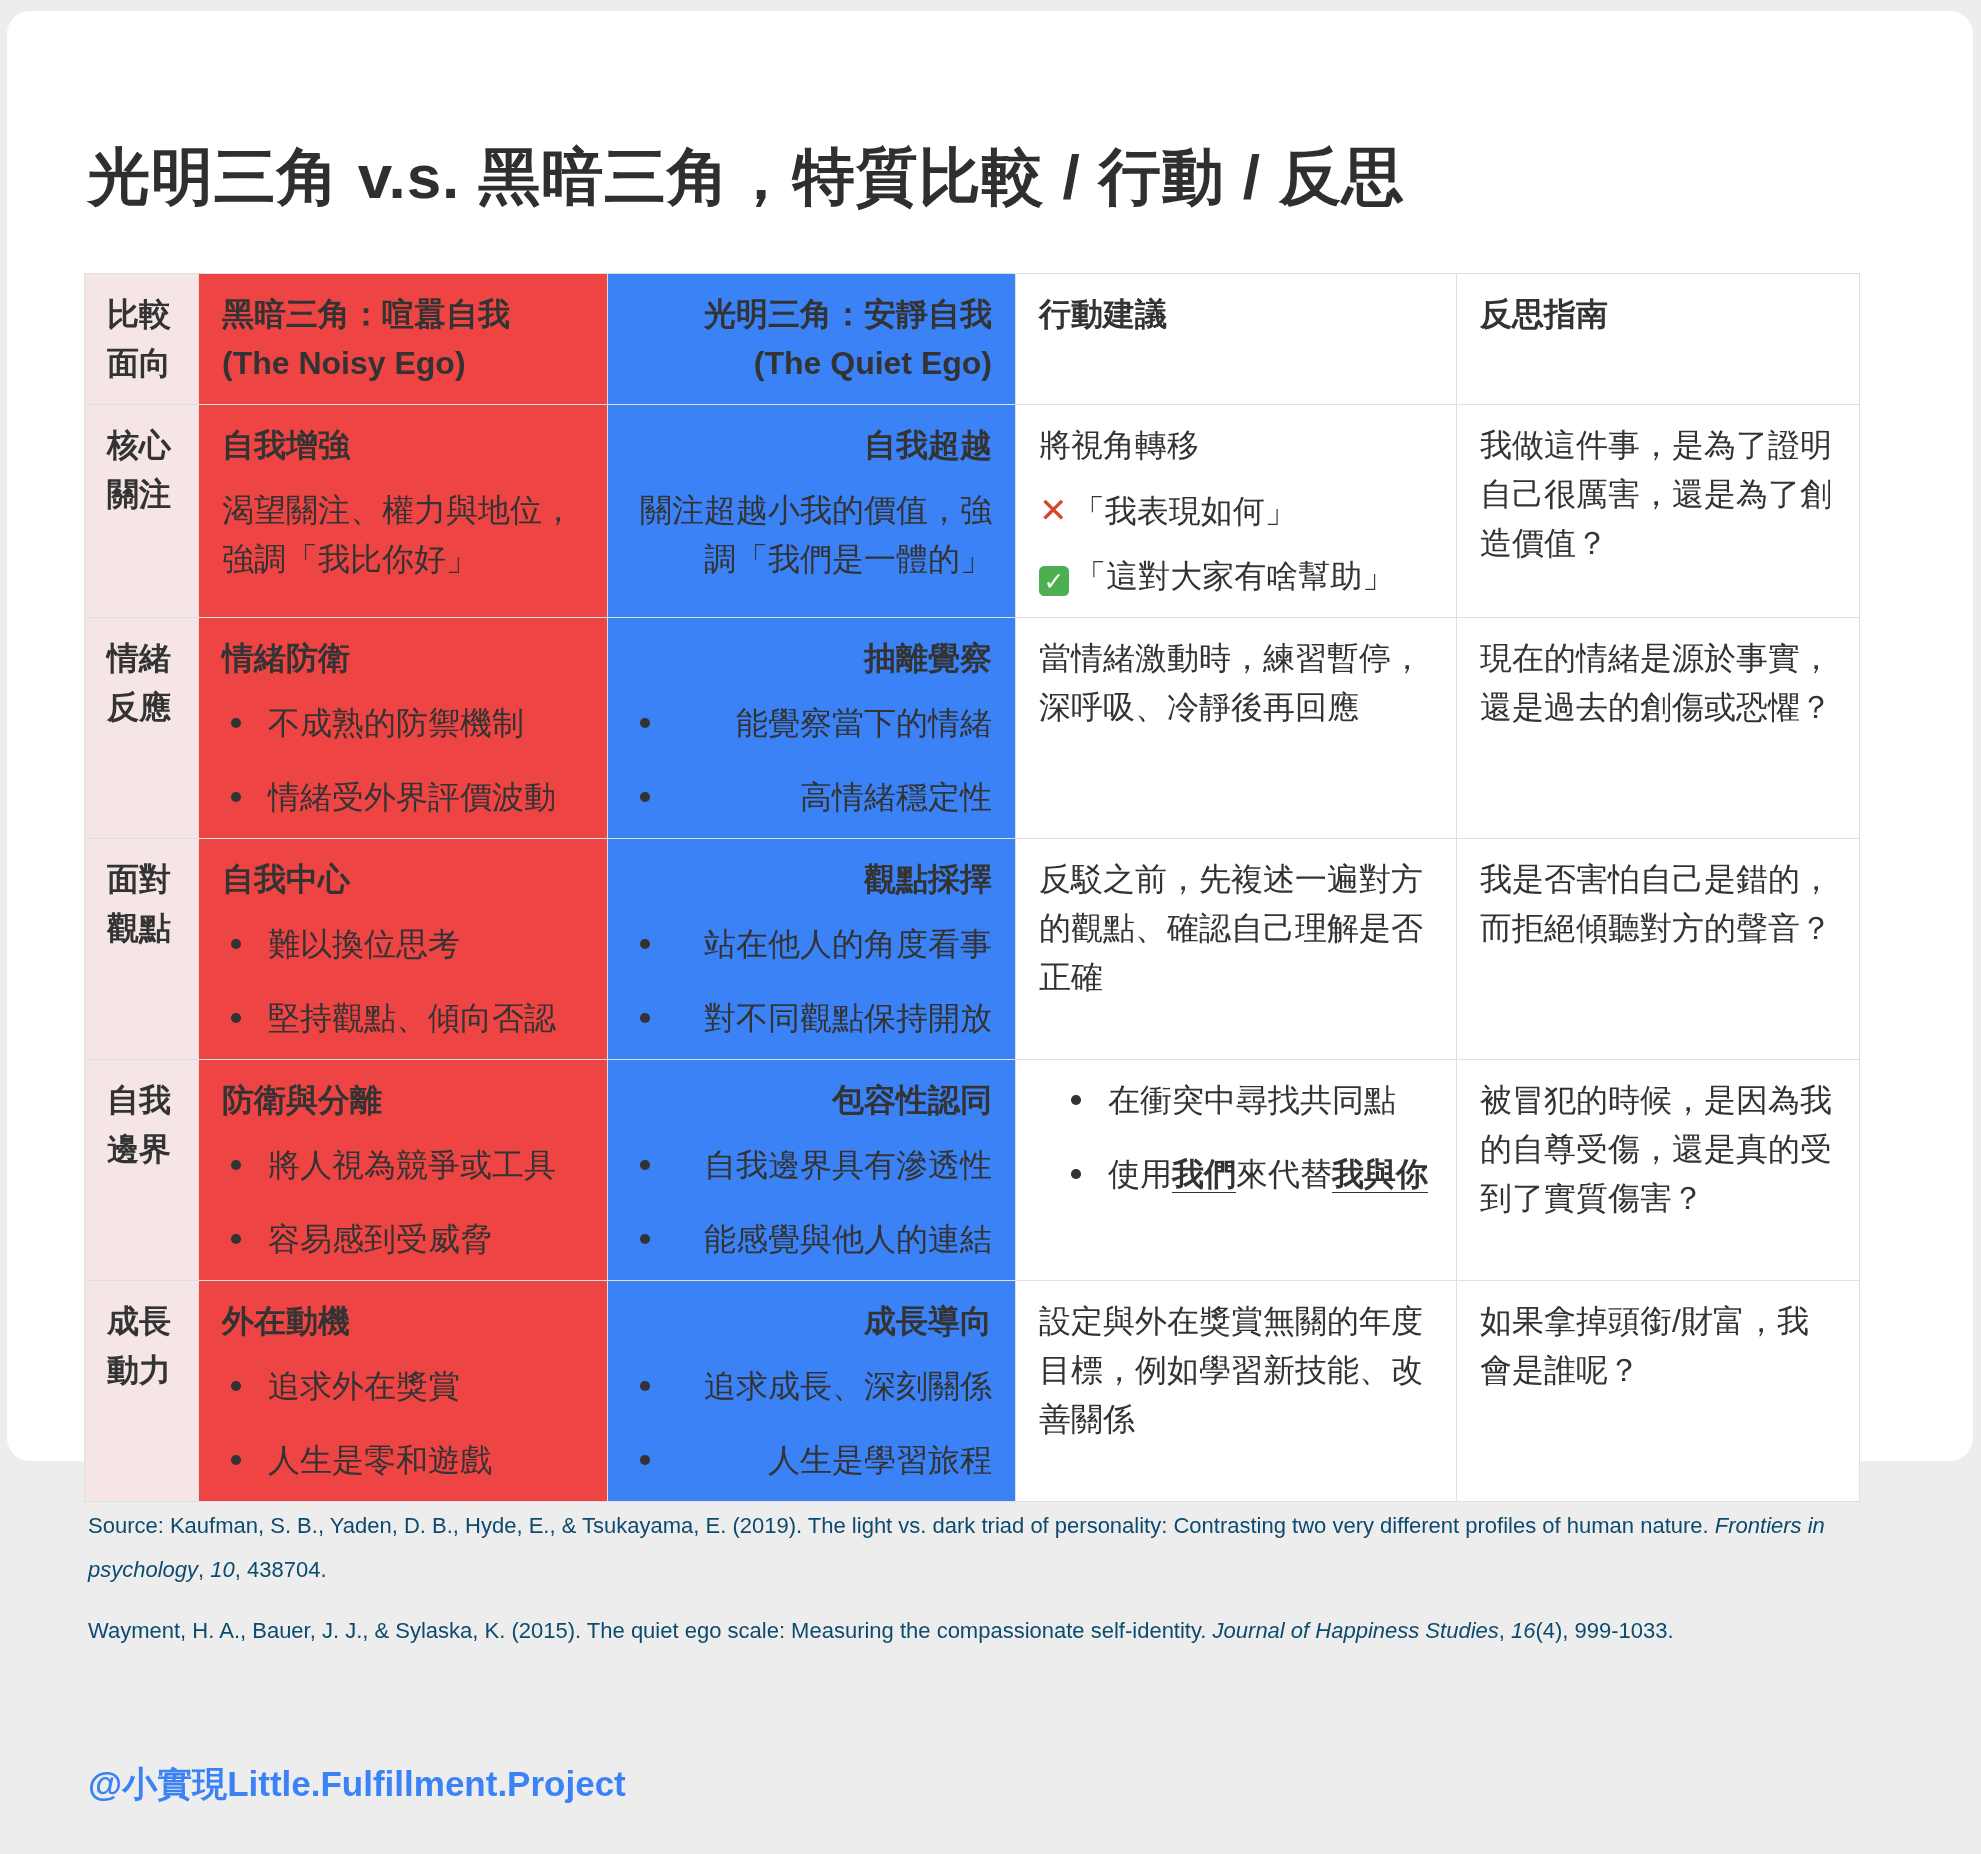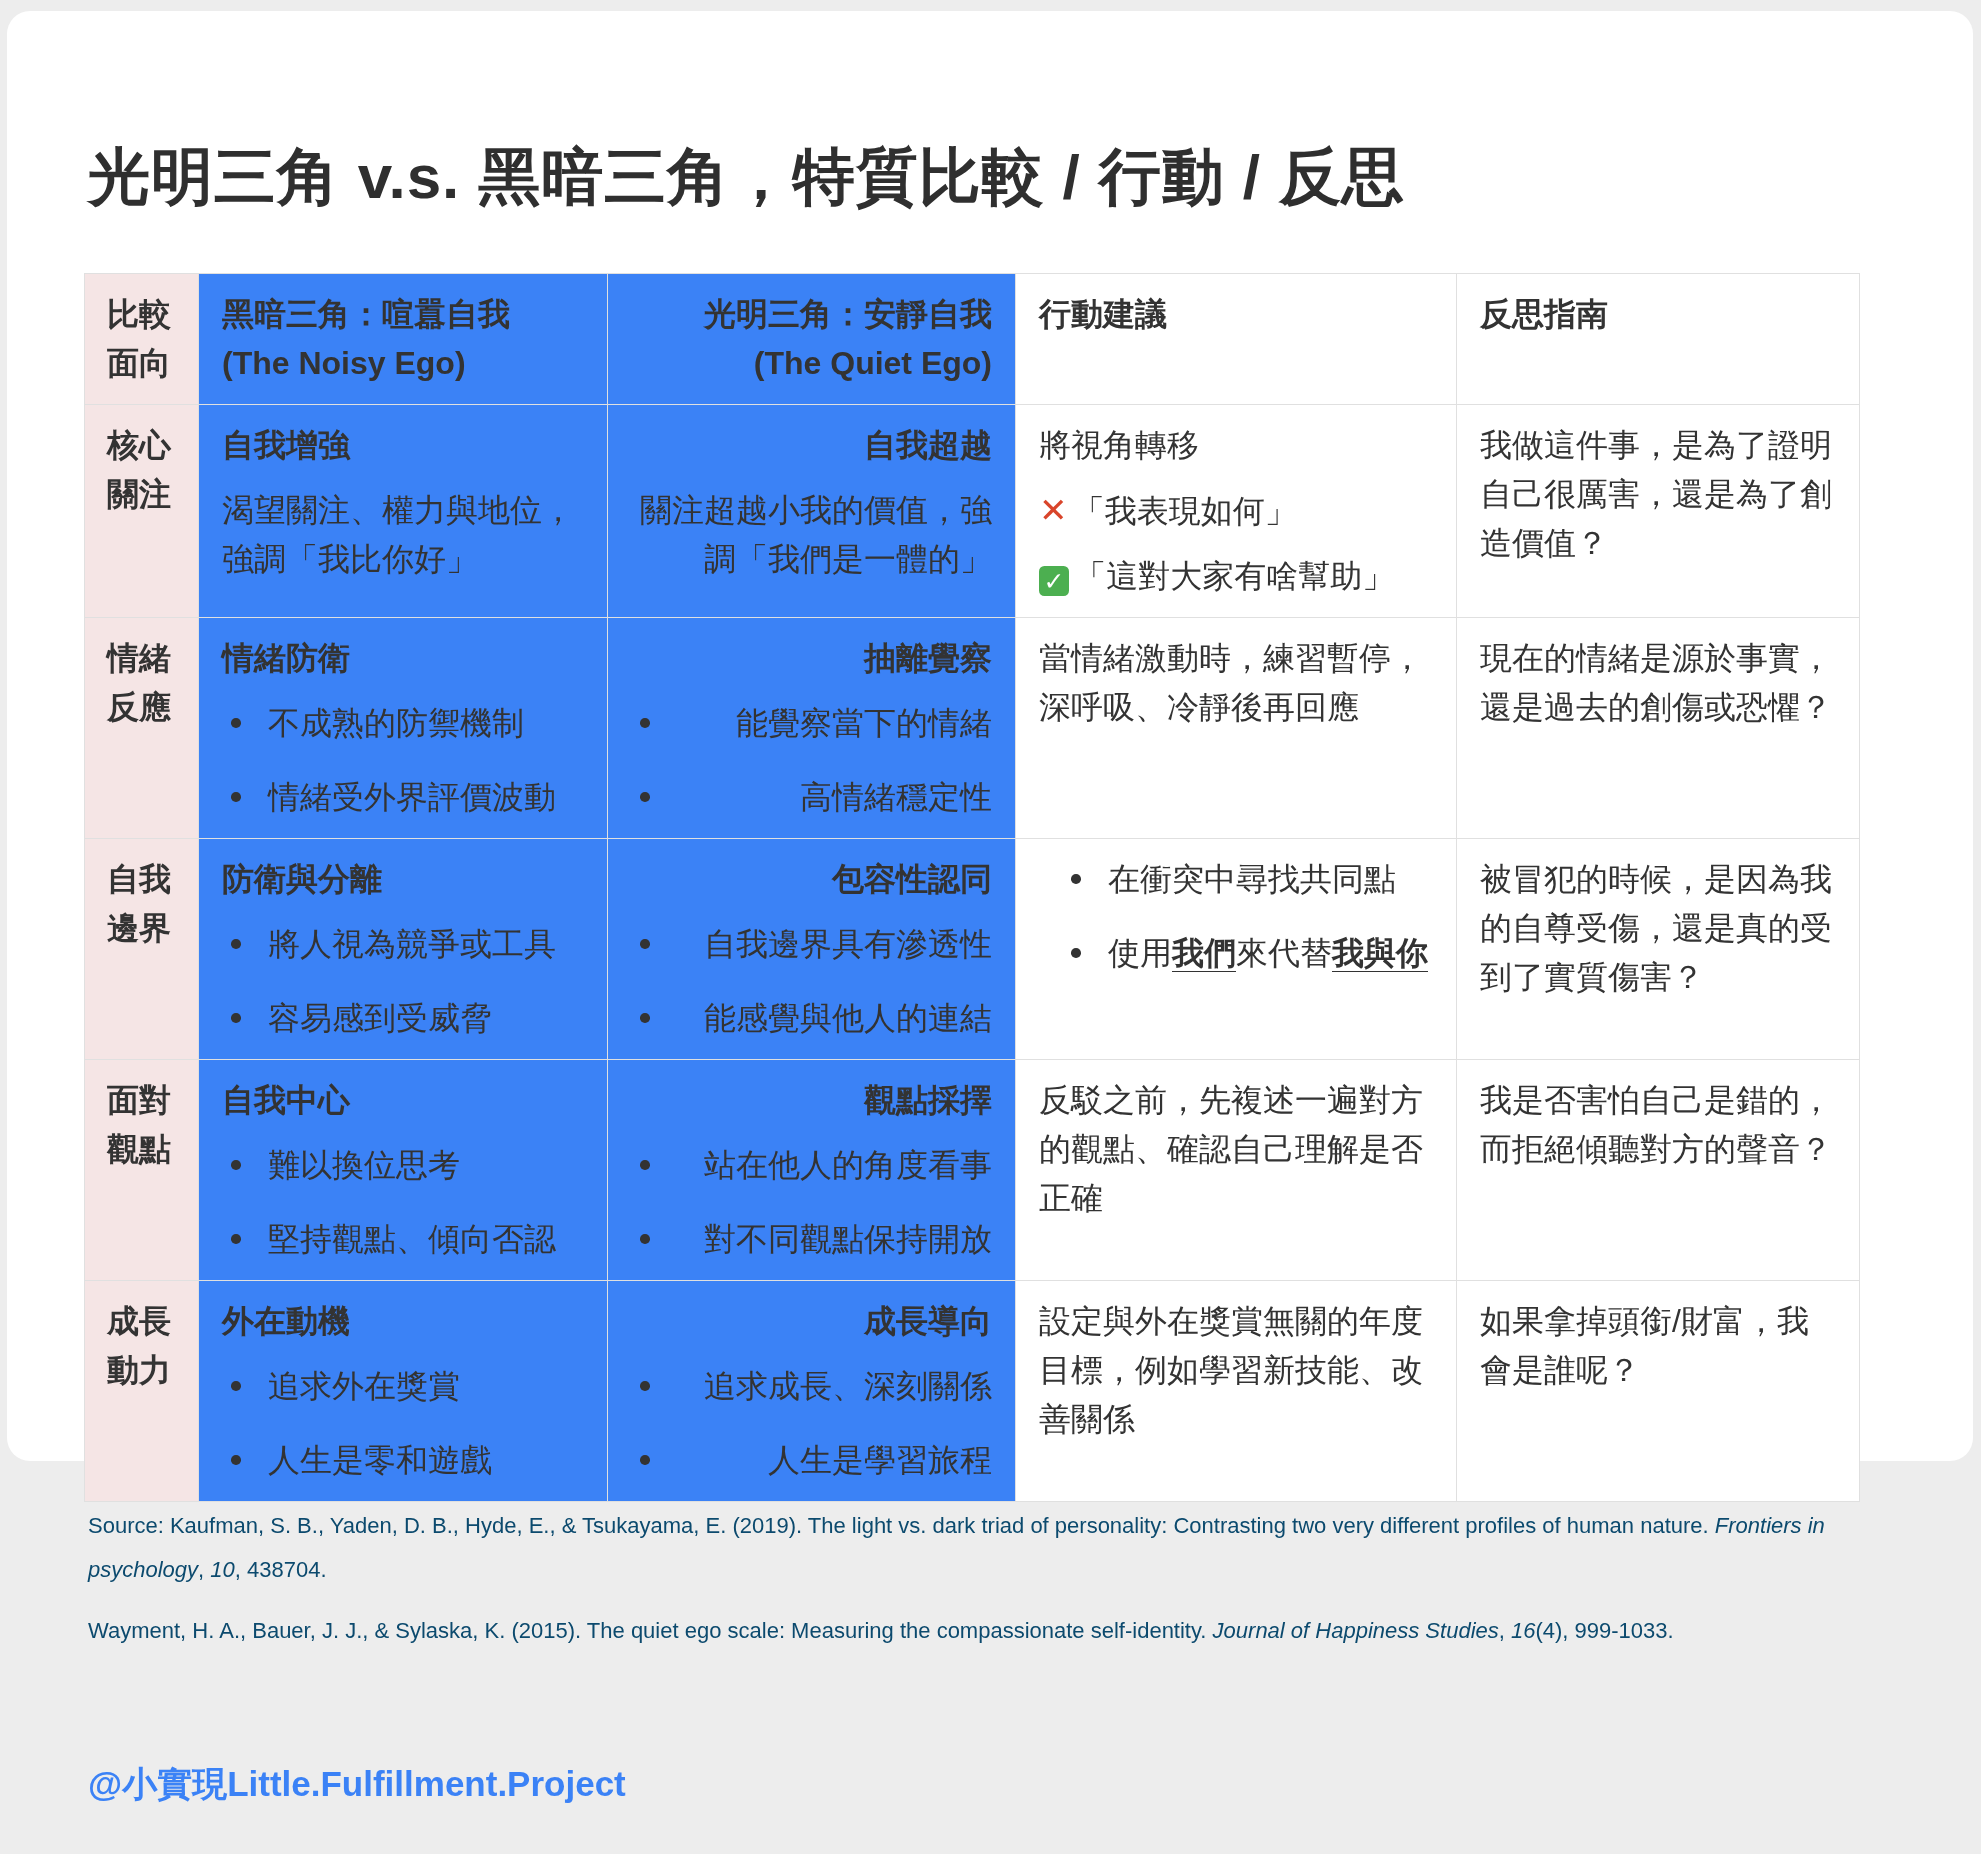--- a/index.html
+++ b/index.html
@@ -19,21 +19,21 @@
   }
   table.cmp {
     position:absolute; left:77px; top:262px; border-collapse:collapse;
     table-layout:fixed; width:1776px;
   }
   table.cmp td {
     border:1.8px solid #e0e0e0; vertical-align:top;
     padding:16px 23px 16px 23px; font-size:32px; line-height:49px; color:#333;
   }
   table.cmp td.aspect { background:#f5e5e5; font-weight:bold; padding-left:22px; padding-right:15px; }
-  table.cmp td.dark { background:#3b82f6; }
+  table.cmp td.dark { background:#ef4444; }
   table.cmp td.light { background:#3b82f6;text-align:right; }
   table.cmp td.plain { background:#ffffff; }
   .hdr { font-weight:bold; }
   .head-line { display:block; }
   .sub { font-weight:bold; display:block; margin-bottom:16px; }
   .desc { display:block; }
   ul.bl { margin:0; padding:0 0 0 46px; list-style:none; }
   ul.bl li { position:relative; margin:0 0 25px 0; }
   ul.bl li:last-child { margin-bottom:0; }
   ul.bl li::before {
@@ -122,20 +122,43 @@
         <span class="sub">抽離覺察</span>
         <ul class="bl">
           <li>能覺察當下的情緒</li>
           <li>高情緒穩定性</li>
         </ul>
       </td>
       <td class="plain">當情緒激動時，練習暫停，深呼吸、冷靜後再回應</td>
       <td class="plain">現在的情緒是源於事實，還是過去的創傷或恐懼？</td>
     </tr>
 
+    <tr style="height:215px">
+      <td class="aspect">
+        <span class="head-line">面對</span>
+        <span class="head-line">觀點</span>
+      </td>
+      <td class="dark">
+        <span class="sub">自我中心</span>
+        <ul class="bl">
+          <li>難以換位思考</li>
+          <li>堅持觀點、傾向否認</li>
+        </ul>
+      </td>
+      <td class="light">
+        <span class="sub">觀點採擇</span>
+        <ul class="bl">
+          <li>站在他人的角度看事</li>
+          <li>對不同觀點保持開放</li>
+        </ul>
+      </td>
+      <td class="plain">反駁之前，先複述一遍對方的觀點、確認自己理解是否正確</td>
+      <td class="plain">我是否害怕自己是錯的，而拒絕傾聽對方的聲音？</td>
+    </tr>
+
     <tr style="height:214px">
       <td class="aspect">
         <span class="head-line">自我</span>
         <span class="head-line">邊界</span>
       </td>
       <td class="dark">
         <span class="sub">防衛與分離</span>
         <ul class="bl">
           <li>將人視為競爭或工具</li>
           <li>容易感到受威脅</li>
@@ -150,43 +173,20 @@
       </td>
       <td class="plain">
         <ul class="bl" style="padding-left:69px">
           <li>在衝突中尋找共同點</li>
           <li><span>使用</span><span class="u">我們</span><span>來代替</span><span class="u">我與你</span></li>
         </ul>
       </td>
       <td class="plain">被冒犯的時候，是因為我的自尊受傷，還是真的受到了實質傷害？</td>
     </tr>
 
-    <tr style="height:215px">
-      <td class="aspect">
-        <span class="head-line">面對</span>
-        <span class="head-line">觀點</span>
-      </td>
-      <td class="dark">
-        <span class="sub">自我中心</span>
-        <ul class="bl">
-          <li>難以換位思考</li>
-          <li>堅持觀點、傾向否認</li>
-        </ul>
-      </td>
-      <td class="light">
-        <span class="sub">觀點採擇</span>
-        <ul class="bl">
-          <li>站在他人的角度看事</li>
-          <li>對不同觀點保持開放</li>
-        </ul>
-      </td>
-      <td class="plain">反駁之前，先複述一遍對方的觀點、確認自己理解是否正確</td>
-      <td class="plain">我是否害怕自己是錯的，而拒絕傾聽對方的聲音？</td>
-    </tr>
-
     <tr style="height:214px">
       <td class="aspect">
         <span class="head-line">成長</span>
         <span class="head-line">動力</span>
       </td>
       <td class="dark">
         <span class="sub">外在動機</span>
         <ul class="bl">
           <li>追求外在獎賞</li>
           <li>人生是零和遊戲</li>

